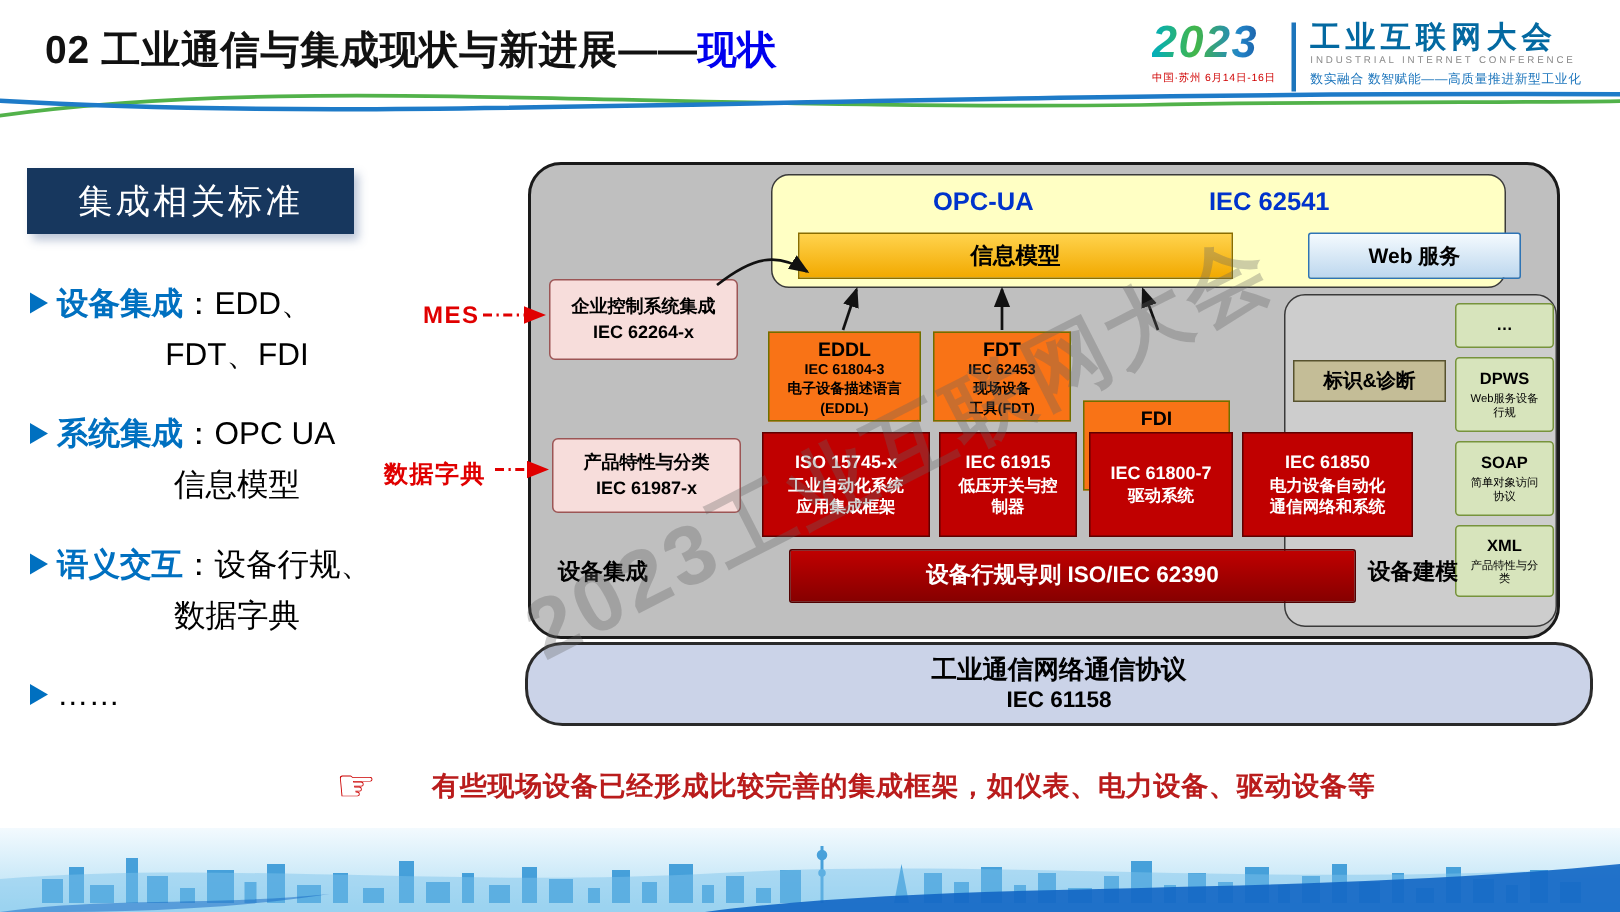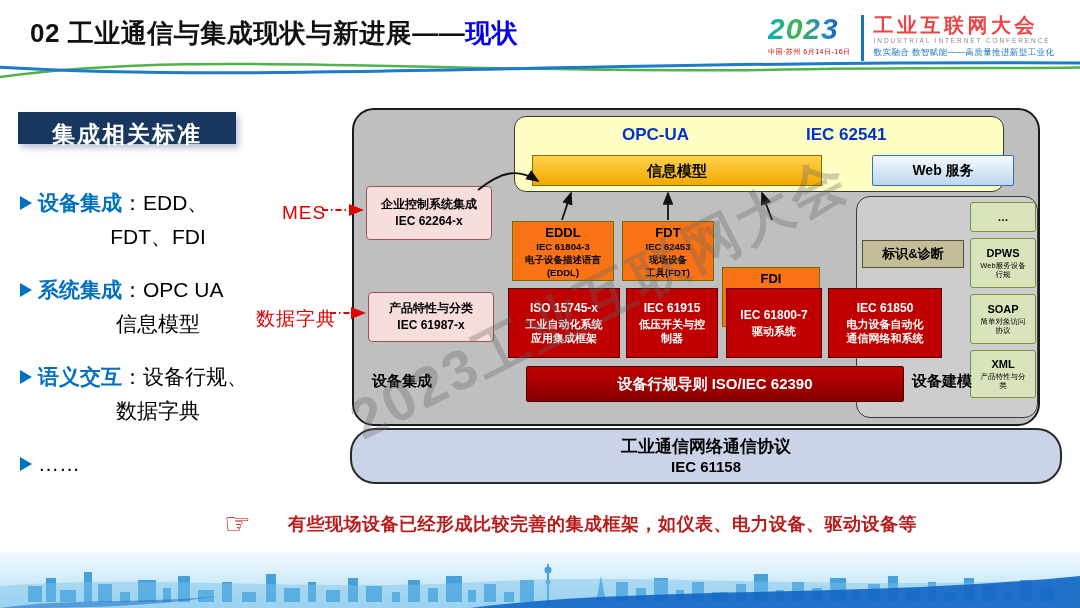--- a/index.html
+++ b/index.html
@@ -10,48 +10,48 @@
   .title { position:absolute; left:30px; top:16px; font-size:26px; font-weight:bold; color:#111111; letter-spacing:0.5px; white-space:nowrap; }
   .title .hl { color:#0000EE; }
   .swoosh { position:absolute; left:0; top:40px; width:1080px; height:50px; pointer-events:none; }
 
   .logo { position:absolute; left:768px; top:14px; display:flex; align-items:flex-start; gap:10px; }
   .logo-year { font-size:30px; font-weight:bold; font-style:italic; line-height:30px;
     background:linear-gradient(90deg,#00AEBD 0%,#43B649 35%,#2286C9 70%,#173F8C 100%);
     -webkit-background-clip:text; background-clip:text; color:transparent; letter-spacing:1px; }
   .logo-event { font-size:7px; color:#D00000; margin-top:3px; white-space:nowrap; letter-spacing:0.5px; }
   .logo-divider { width:3px; height:46px; background:#1C75BC; margin-top:1px; }
-  .logo-name { font-size:20px; font-weight:bold; color:#ef4444; letter-spacing:3.5px; white-space:nowrap; line-height:22px; }
+  .logo-name { font-size:20px; font-weight:bold; color:#0369a1; letter-spacing:3.5px; white-space:nowrap; line-height:22px; }
   .logo-en { font-size:6.5px; color:#8a8a8a; letter-spacing:1.9px; white-space:nowrap; margin-top:1px; }
   .logo-tagline { font-size:8.5px; color:#1C75BC; margin-top:3px; white-space:nowrap; letter-spacing:0.4px; }
 
   
-  .side-heading { position:absolute; left:18px; top:112px; width:218px; height:32px; background:#17375E; color:#ffffff;
-    font-size:23px; font-weight:bold; line-height:44px; text-align:center; letter-spacing:2px;
+  .side-heading { position:absolute; left:18px; top:112px; width:218px; height:44px; background:#17375E; color:#ffffff;
+    font-size:23px; font-weight:normal; line-height:44px; text-align:center; letter-spacing:2px;
     box-shadow:3px 4px 6px rgba(60,90,140,0.35); }
   .bullets { position:absolute; left:20px; top:186px; width:250px; font-size:21px; color:#000000; }
   .bullet { margin-bottom:19px; line-height:34px; }
   .bmark { display:inline-block; width:0; height:0; border-left:12px solid #0070C0; border-top:7px solid transparent; border-bottom:7px solid transparent; margin-right:6px; }
   .bterm { color:#0070C0; font-weight:bold; }
   .bline2 { padding-left:26px;text-align:center; }
 
   
   .outer-gray { position:absolute; left:352px; top:108px; width:688px; height:318px; background:#BFBFBF; border:2px solid #1a1a1a; border-radius:22px; z-index:1; }
   .right-panel { position:absolute; left:856px; top:196px; width:182px; height:222px; background:#CDCDCD; border:1.5px solid #3a3a3a; border-radius:14px; z-index:1; }
 
   .topbar { position:absolute; left:514px; top:116px; width:490px; height:76px; background:#FFFFC4; border:1.5px solid #3a3a3a; border-radius:12px; z-index:2; }
   .topbar-label { position:absolute; font-size:17px; font-weight:bold; color:#0033CC; z-index:3; white-space:nowrap; }
   .info-model { position:absolute; left:532px; top:155px; width:290px; height:31px; background:linear-gradient(180deg,#FFD34D,#F2A900); border:1px solid #8a6d00; z-index:3;
     text-align:center; line-height:29px; font-size:15px; font-weight:bold; color:#000; }
   .web-svc { position:absolute; left:854px; top:155px; width:142px; height:31px; background:linear-gradient(180deg,#F4FAFE,#BDD7EE); border:1px solid #2E74B5; border-radius:2px; z-index:3;
     text-align:center; line-height:29px; font-size:14px; font-weight:bold; color:#000;margin-left:18px; }
 
   .pinkbox { position:absolute; background:#F7DDDB; border:1px solid #9c5555; border-radius:4px; z-index:3;
     display:flex; flex-direction:column; justify-content:center; text-align:center; font-size:12px; font-weight:bold; color:#000; line-height:1.45; }
-  .redlabel { position:absolute; font-size:19px; font-weight:normal; color:#E00000; z-index:4; letter-spacing:1px; white-space:nowrap; }
+  .redlabel { position:absolute; font-size:16px; font-weight:bold; color:#E00000; z-index:4; letter-spacing:1px; white-space:nowrap; }
 
   .ybox { position:absolute; background:#f97316; border:1px solid #6f6f00; z-index:3; text-align:center; padding-top:3px; color:#000; }
   .ybox .t { font-size:13px; font-weight:bold; line-height:15px; }
   .ybox .s { font-size:9.5px; font-weight:bold; line-height:13px; }
 
   .tanbox { position:absolute; left:862px; top:240px; width:102px; height:28px; background:#C4BD97; border:1px solid #57522e; z-index:3;
     text-align:center; line-height:26px; font-size:13px; font-weight:bold; color:#000; }
 
   .gbox { position:absolute; left:970px; width:66px; background:#D7E4BC; border:1px solid #77933C; border-radius:3px; z-index:3;
     display:flex; flex-direction:column; justify-content:center; text-align:center; color:#000; padding:2px 6px; }

